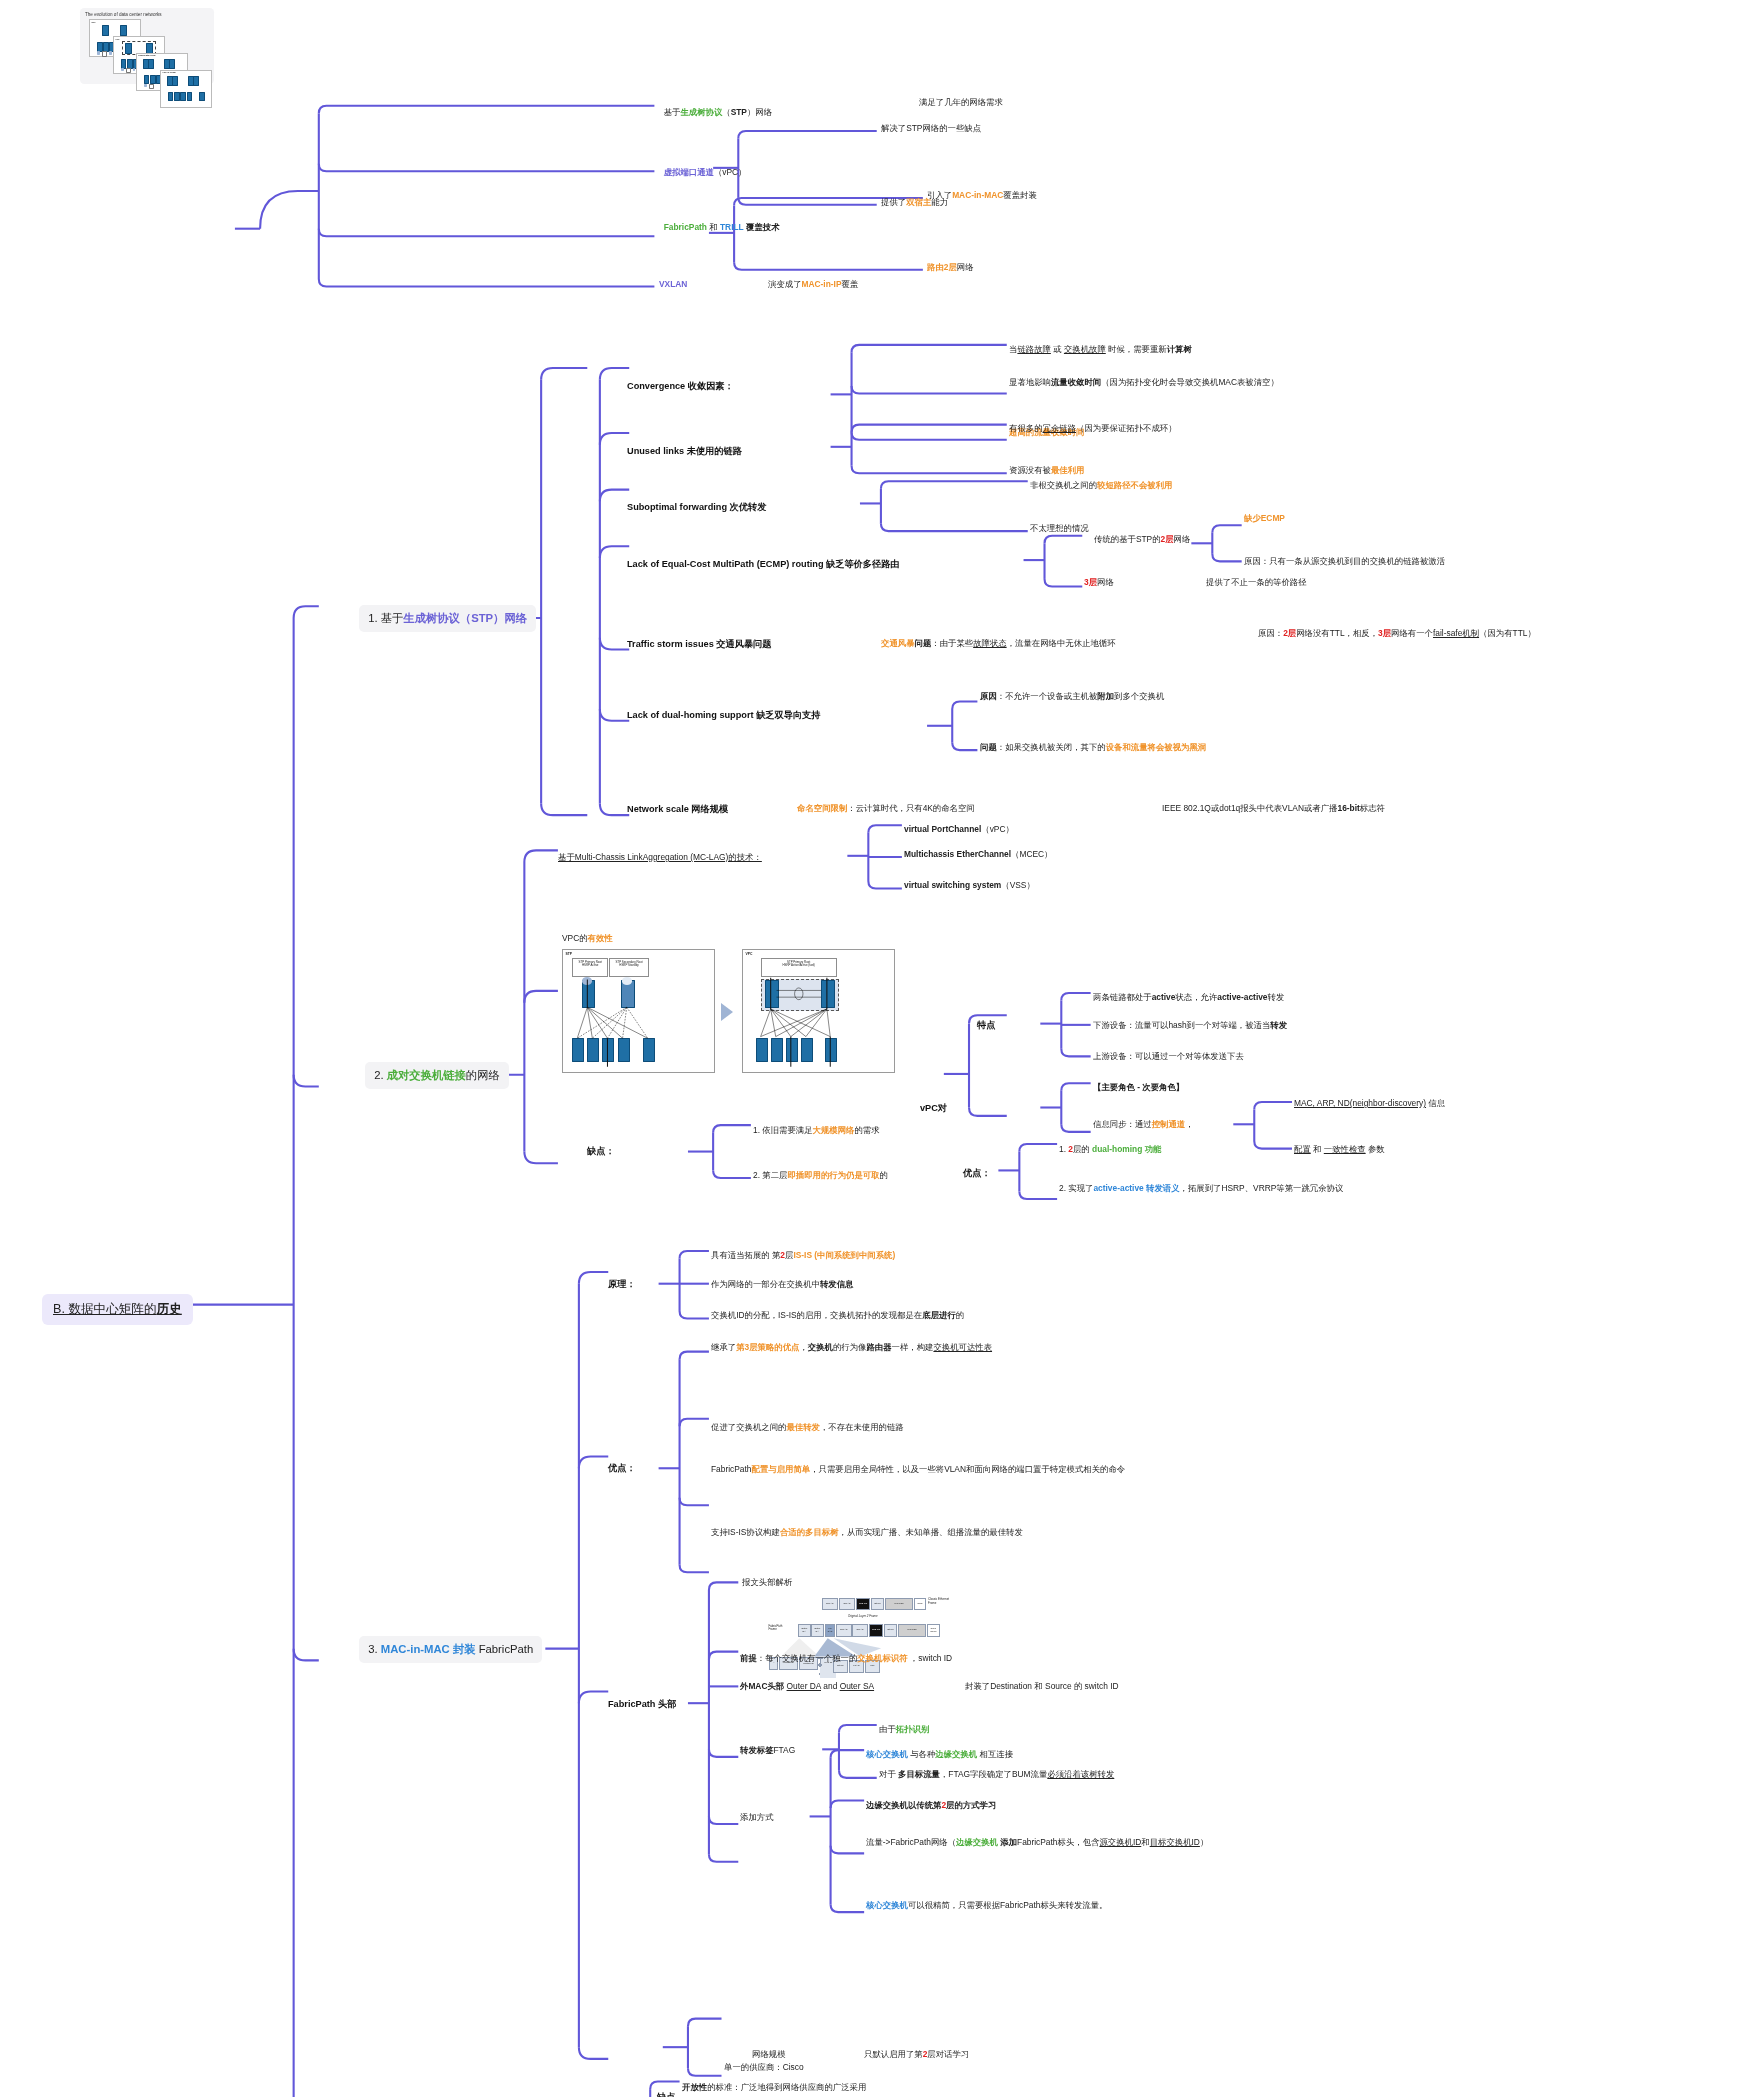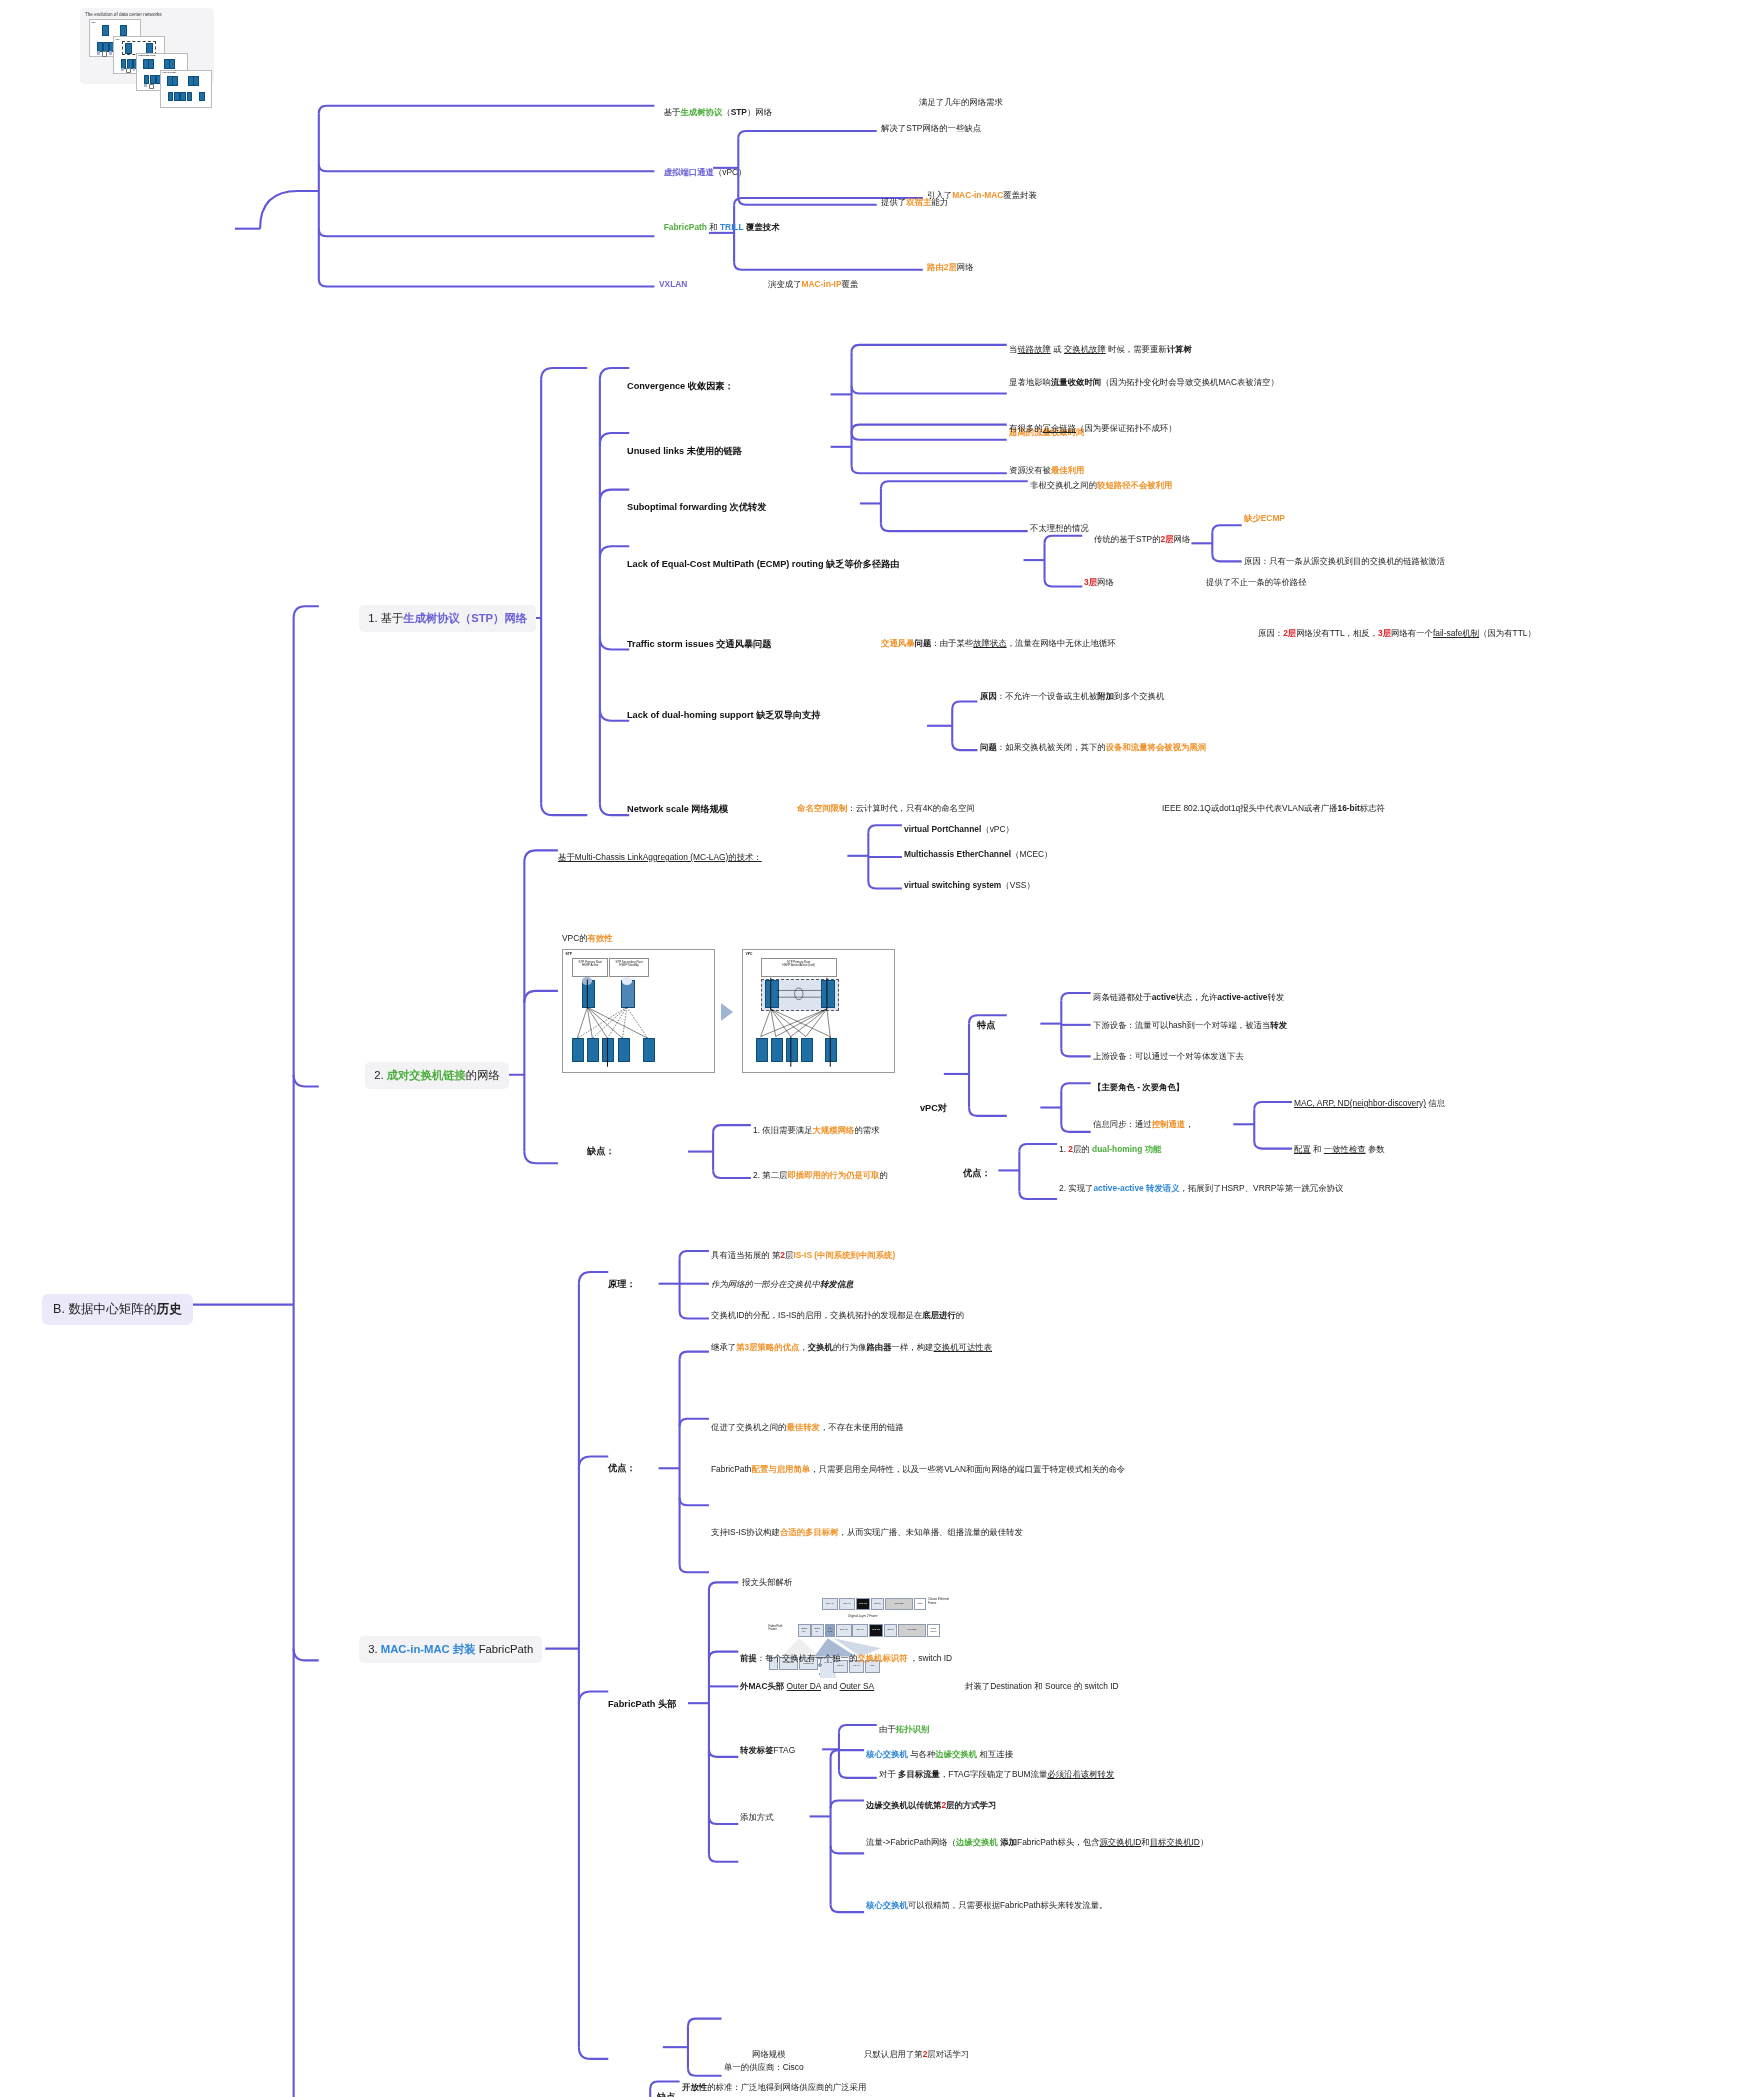--- a/index.html
+++ b/index.html
@@ -368,21 +368,21 @@
 
 <div class="txt lvl3" style="left:659px;top:212px;width:218px;">
   <b class="g">FabricPath</b> 和 <b class="bl">TRILL</b> <b>覆盖技术</b>
 </div>
 <div class="txt lvl3" style="left:927px;top:190px;width:294px;">引入了<b class="o">MAC-in-MAC</b>覆盖封装</div>
 <div class="txt lvl3" style="left:927px;top:262px;width:294px;"><b class="o">路由2层</b>网络</div>
 
 <div class="txt lvl3" style="left:659px;top:279px;width:109px;"><b class="pu">VXLAN</b></div>
 <div class="txt lvl3" style="left:768px;top:279px;width:268px;">演变成了<b class="o">MAC-in-IP</b>覆盖</div>
 
-<div class="node root" style="left:42px;top:1294px;">
+<div class="node root" style="left:42px;top:1294px;text-decoration:underline;">
   B. 数据中心矩阵的<b>历史</b>
 </div>
 <div class="node branch" style="left:359px;top:605px;">
   1. 基于<b class="pu">生成树协议（STP）网络</b>
 </div>
 <div class="node branch" style="left:365px;top:1062px;">
   2. <b class="g">成对交换机链接</b>的网络
 </div>
 <div class="node branch" style="left:359px;top:1636px;">
   3. <b class="bl">MAC-in-MAC 封装</b> FabricPath
@@ -513,21 +513,21 @@
 <div class="txt lvl3" style="left:1093px;top:1119px;width:218px;">信息同步：通过<b class="o">控制通道</b>，</div>
 <div class="txt lvl3" style="left:1294px;top:1098px;width:294px;"><span class="u">MAC, ARP, ND(neighbor-discovery)</span> 信息</div>
 <div class="txt lvl3" style="left:1294px;top:1144px;width:294px;"><span class="u">配置</span> 和 <span class="u">一致性检查</span> 参数</div>
 
 <div class="txt lvl2" style="left:963px;top:1167px;width:59px;">优点：</div>
 <div class="txt lvl3" style="left:1059px;top:1144px;width:260px;">1. <b class="rd">2</b>层的 <b class="g">dual-homing 功能</b></div>
 <div class="txt lvl3" style="left:1059px;top:1183px;width:419px;">2. 实现了<b class="bl">active-active 转发语义</b>，拓展到了HSRP、VRRP等第一跳冗余协议</div>
 
 <div class="txt lvl2" style="left:608px;top:1278px;width:76px;">原理：</div>
 <div class="txt lvl3" style="left:711px;top:1250px;width:378px;">具有适当拓展的 第<b class="rd">2</b>层<b class="o">IS-IS (中间系统到中间系统)</b></div>
-<div class="txt lvl3" style="left:711px;top:1279px;width:378px;font-style:italic;">作为网络的一部分在交换机中<b>转发信息</b></div>
+<div class="txt lvl3" style="left:711px;top:1279px;width:378px;">作为网络的一部分在交换机中<b>转发信息</b></div>
 <div class="txt lvl3" style="left:711px;top:1310px;width:419px;">交换机ID的分配，IS-IS的启用，交换机拓扑的发现都是在<b>底层进行</b>的</div>
 
 <div class="txt lvl2" style="left:608px;top:1462px;width:76px;">优点：</div>
 <div class="txt lvl3" style="left:711px;top:1342px;width:428px;">继承了<b class="o">第3层策略的优点</b>，<b>交换机</b>的行为像<b>路由器</b>一样，构建<span class="u">交换机可达性表</span></div>
 <div class="txt lvl3" style="left:711px;top:1422px;width:419px;">促进了交换机之间的<b class="o">最佳转发</b>，不存在未使用的链路</div>
 <div class="txt lvl3" style="left:711px;top:1464px;width:428px;">FabricPath<b class="o">配置与启用简单</b>，只需要启用全局特性，以及一些将VLAN和面向网络的端口置于特定模式相关的命令</div>
 <div class="txt lvl3" style="left:711px;top:1527px;width:428px;">支持IS-IS协议构建<b class="o">合适的多目标树</b>，从而实现广播、未知单播、组播流量的最佳转发</div>
 
 <div class="txt lvl2" style="left:608px;top:1698px;width:126px;">FabricPath 头部</div>
 <div class="txt lvl3" style="left:742px;top:1577px;width:176px;">报文头部解析</div>

